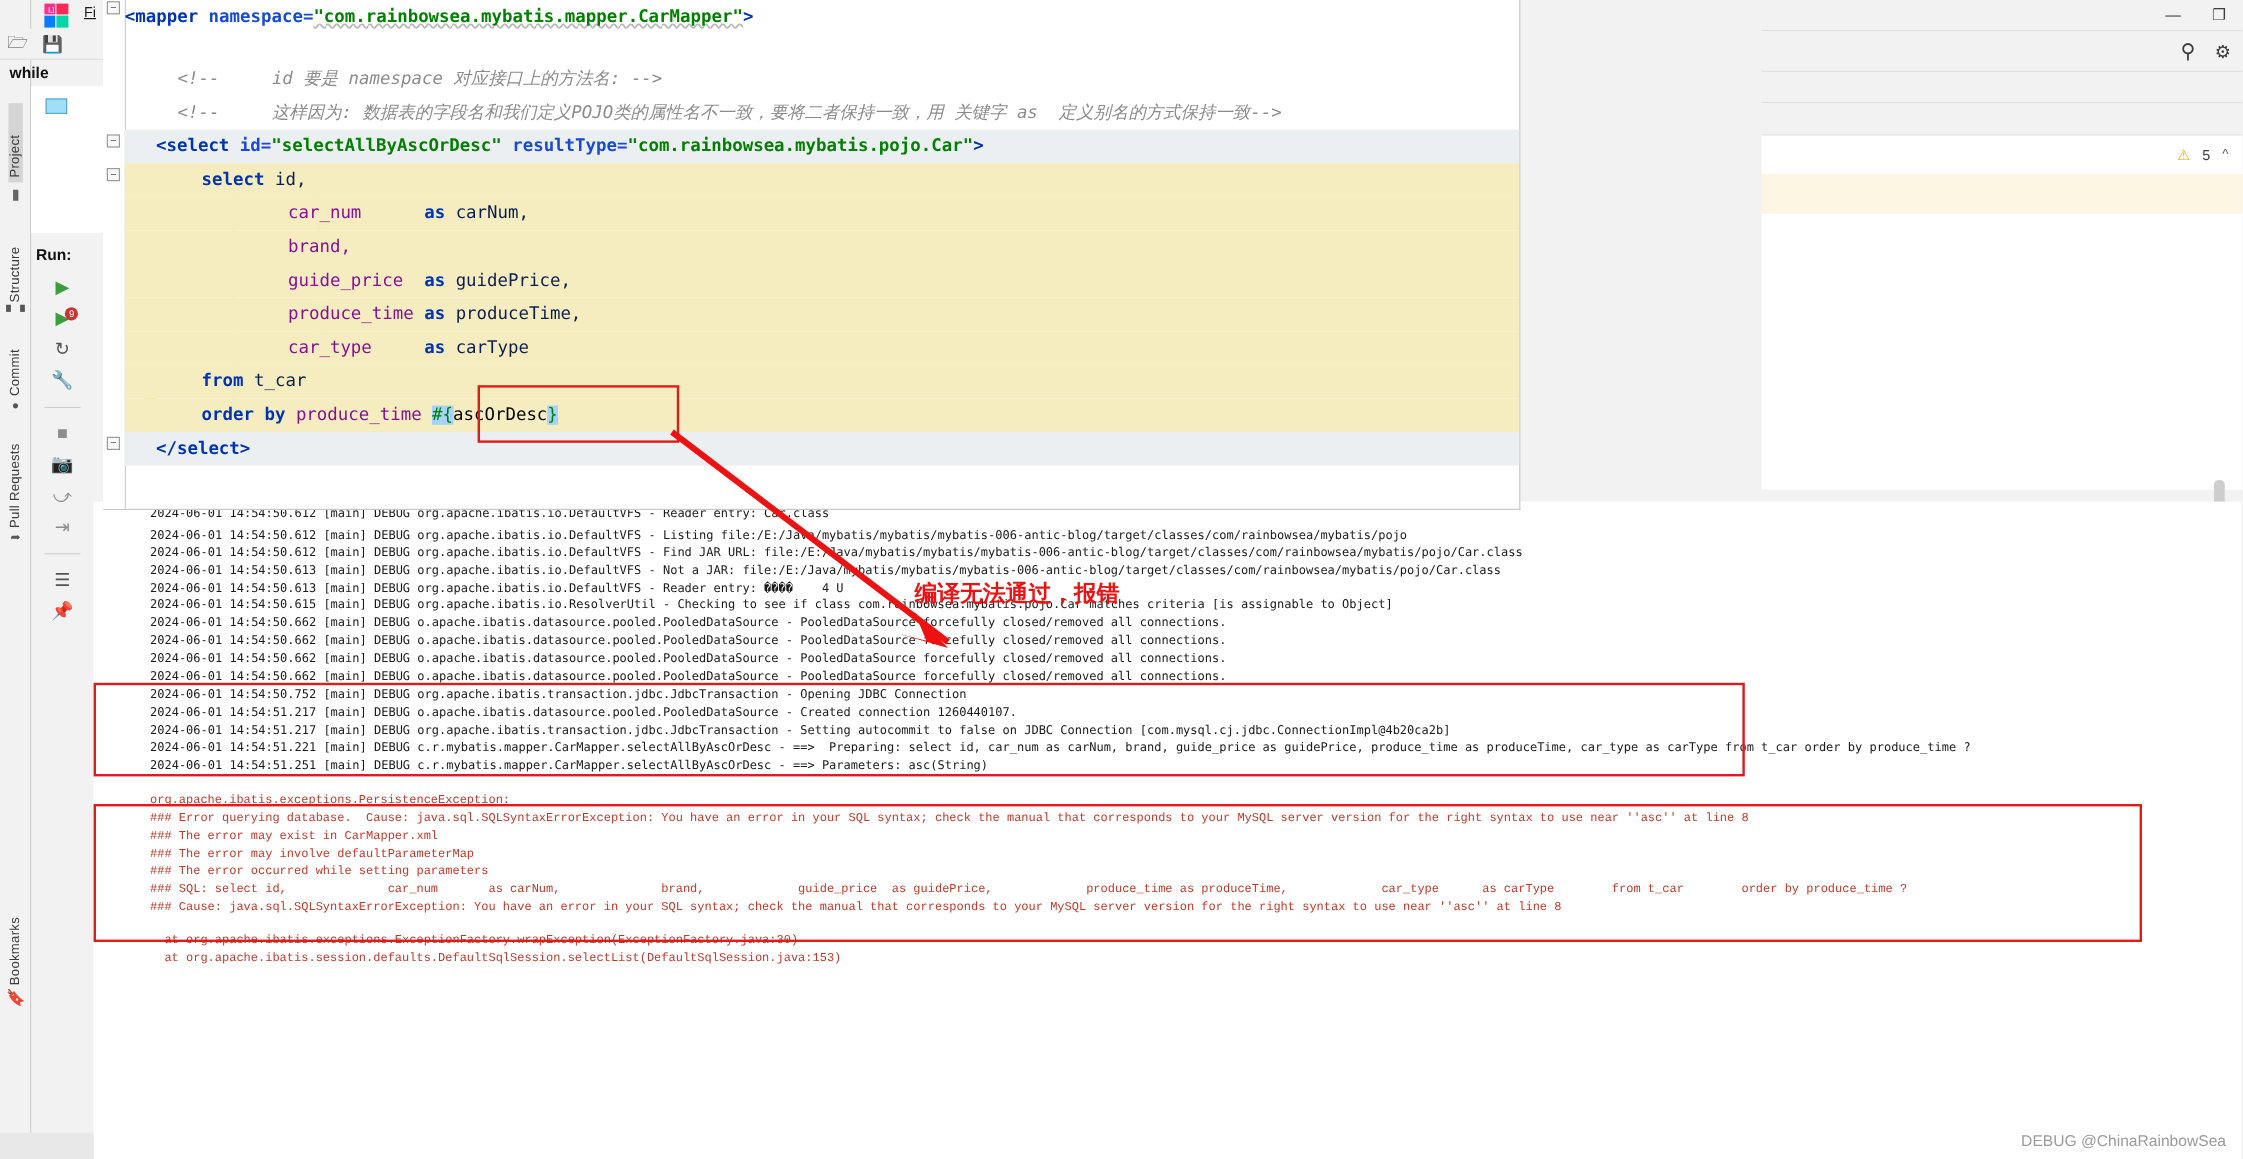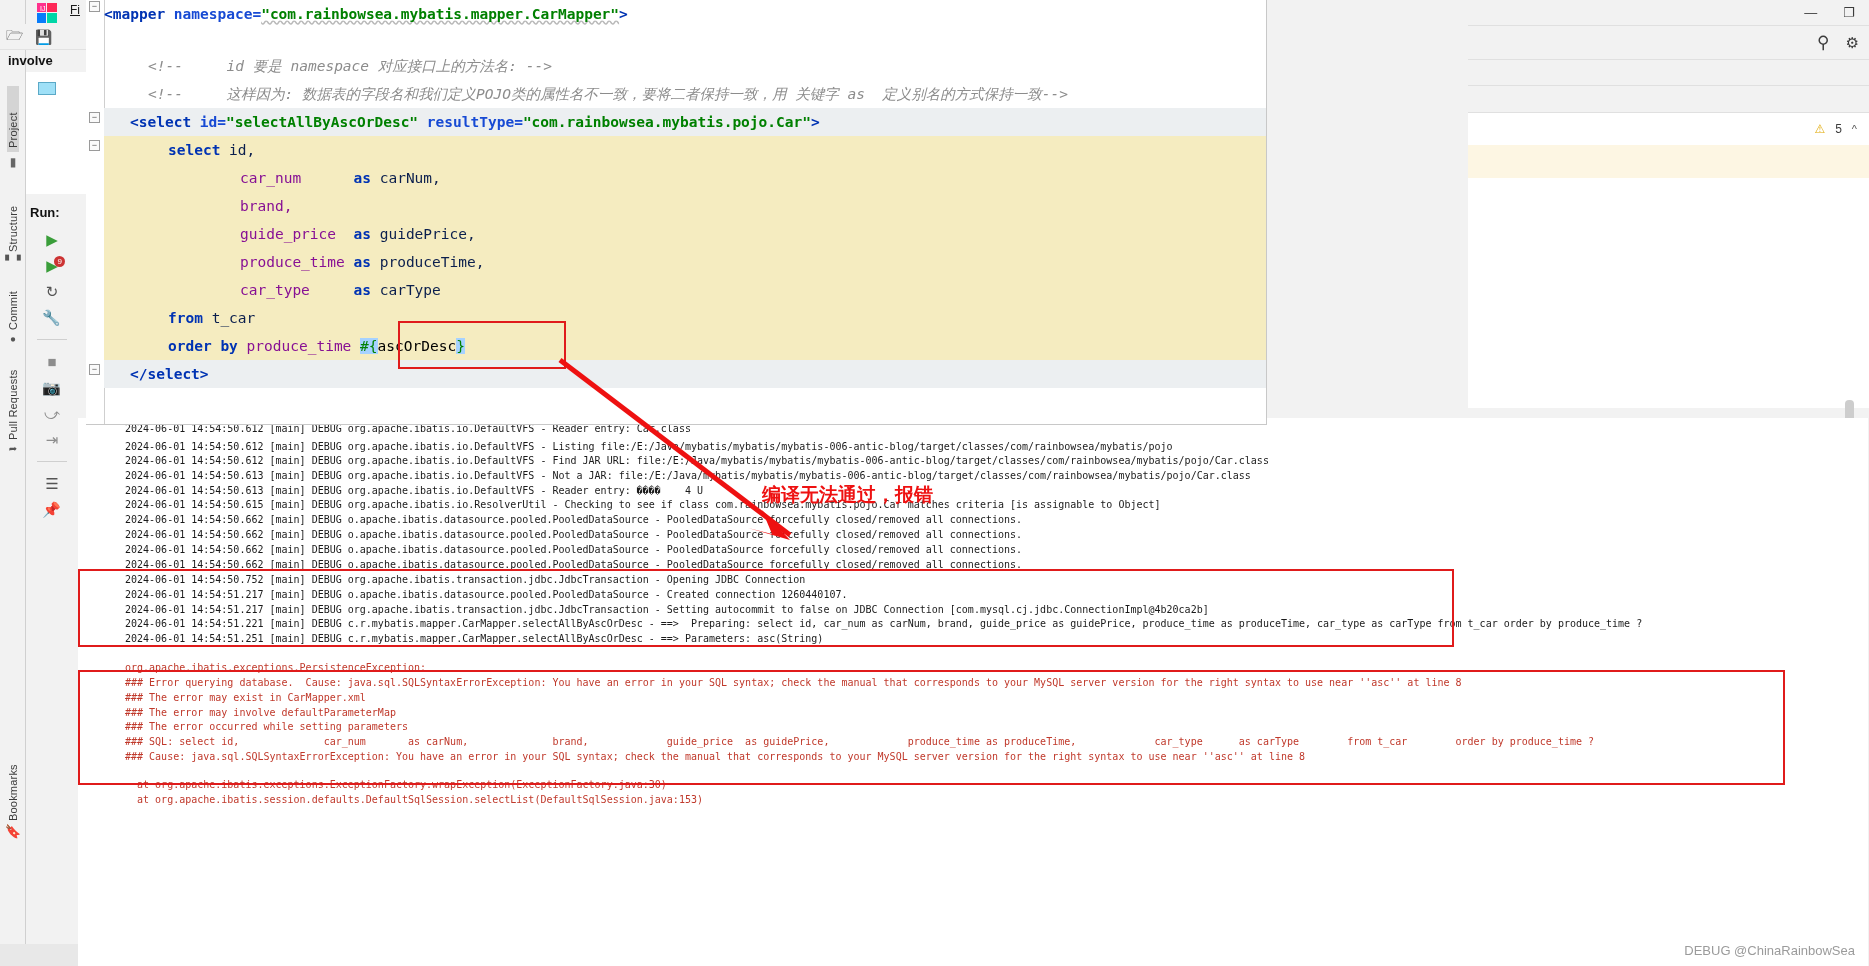--- a/index.html
+++ b/index.html
@@ -125,21 +125,21 @@
     border: 2px solid #e01b1b;
   }
 
   
   .console {
     position: absolute; left: 78px; top: 418px; width: 1790px; height: 548px;
     background: #fff; font-family: "DejaVu Sans Mono", monospace;
     font-size: 10px; color: #1a1a1a; overflow: hidden; white-space: pre;
   }
   .log { position: absolute; left: 16px; height: 14px; line-height: 14px; white-space: pre; margin-left: 31px; }
-  .err { color: #c0392b; }
+  .err { color: #c0392b; font-family: Liberation Mono, monospace; }
   .red-box-1 { position: absolute; left: 78px; top: 569px; width: 1376px; height: 78px; border: 2px solid #e01b1b; }
   .red-box-2 { position: absolute; left: 78px; top: 670px; width: 1707px; height: 115px; border: 2px solid #e01b1b; }
 
   
   .anno-arrow { position: absolute; left: 540px; top: 350px; width: 300px; height: 210px; pointer-events: none; }
   .anno-text {
     position: absolute; left: 762px; top: 482px;
     color: #ee1111; font-size: 19px; font-weight: bold;
     font-family: "DejaVu Sans", sans-serif; white-space: pre;
   }
@@ -216,21 +216,21 @@
       <rect x="11" y="11" width="10" height="10" fill="#00d6a7"></rect>
       <text x="4" y="9" font-size="7" fill="#fff" font-family="Liberation Sans, sans-serif">IJ</text>
     </svg>
   </div>
   <div class="tl-menu">Fi</div>
 
   <div class="tool-strip">
     <span class="ts-ico">🗁</span>
     <span class="ts-ico">💾</span>
   </div>
-  <div class="proj-name">involve</div>
+  <div class="proj-name">while</div>
 
   <div class="proj-panel">
     <div class="proj-node"></div>
   </div>
 
   <div class="run-hdr">Run:</div>
   <div class="run-btns">
     <span class="run-btn" style="color:#3a9e3a;">▶</span>
     <span class="run-btn" style="color:#3a9e3a;position:relative;">▶<span style="position:absolute;left:8px;top:-2px;background:#cc3333;color:#fff;border-radius:50%;font-size:8px;width:11px;height:11px;line-height:11px;text-align:center;font-family:'Liberation Sans',sans-serif;">9</span></span>
     <span class="run-btn">↻</span>

